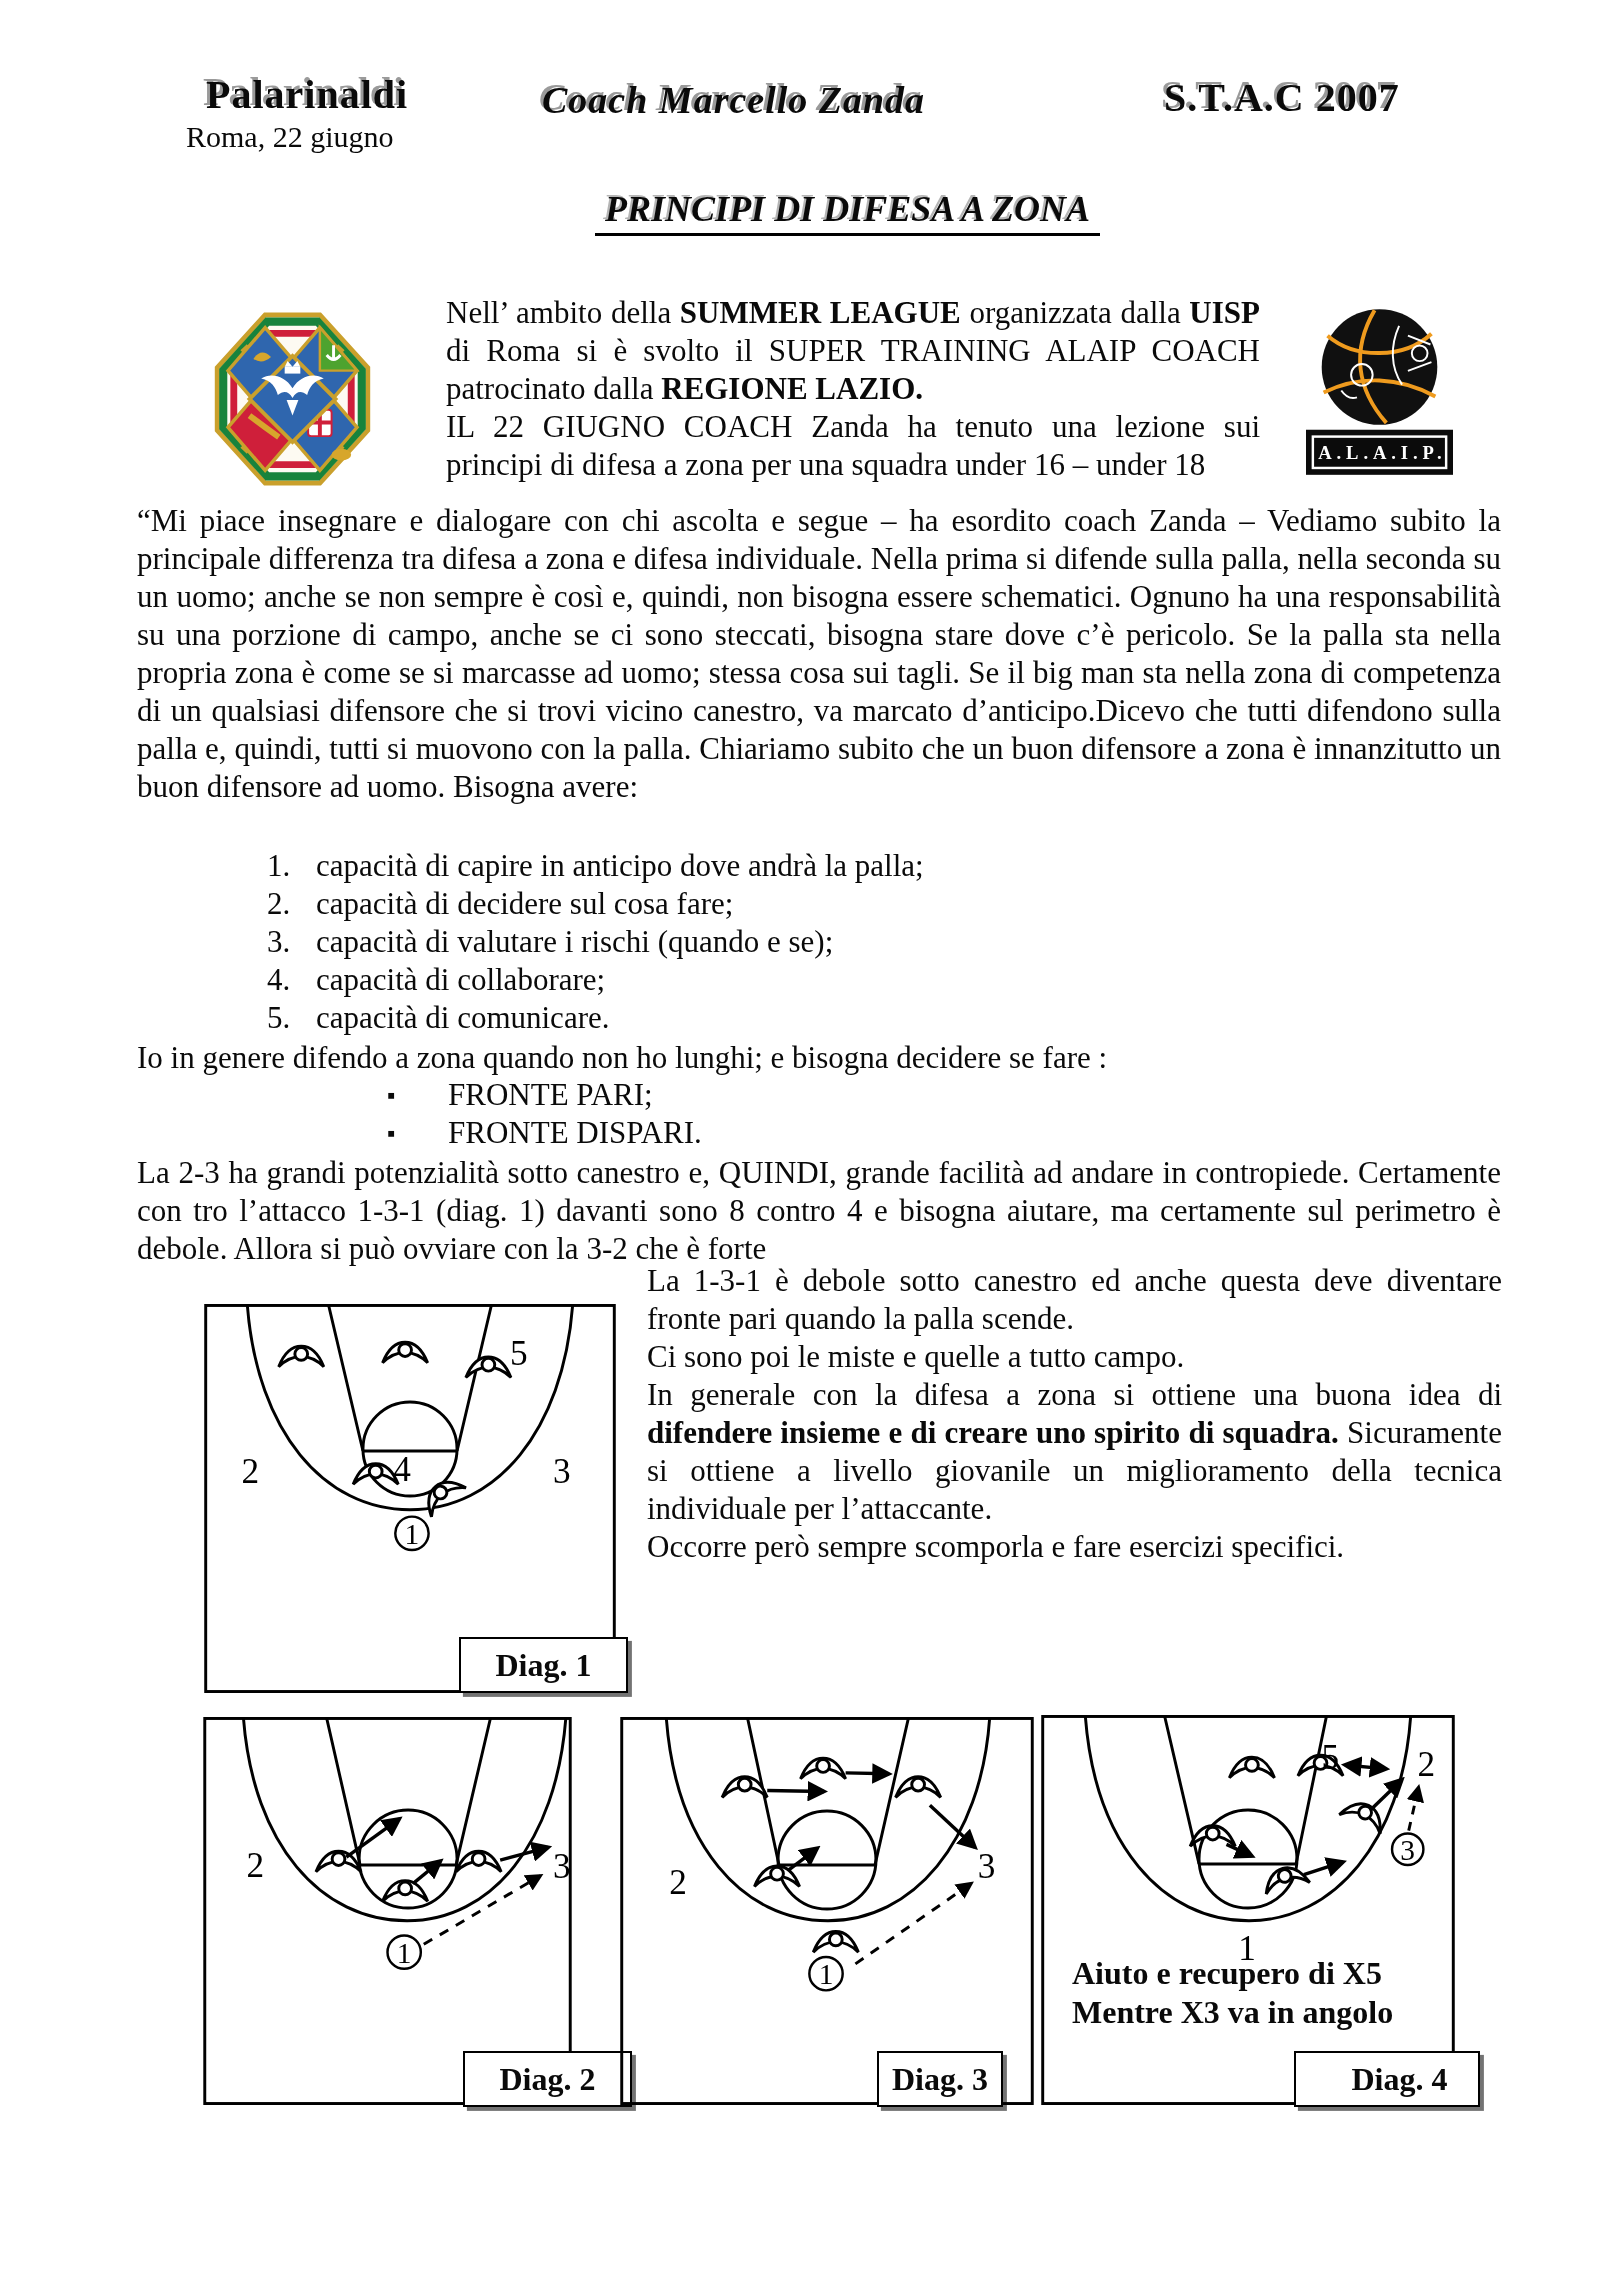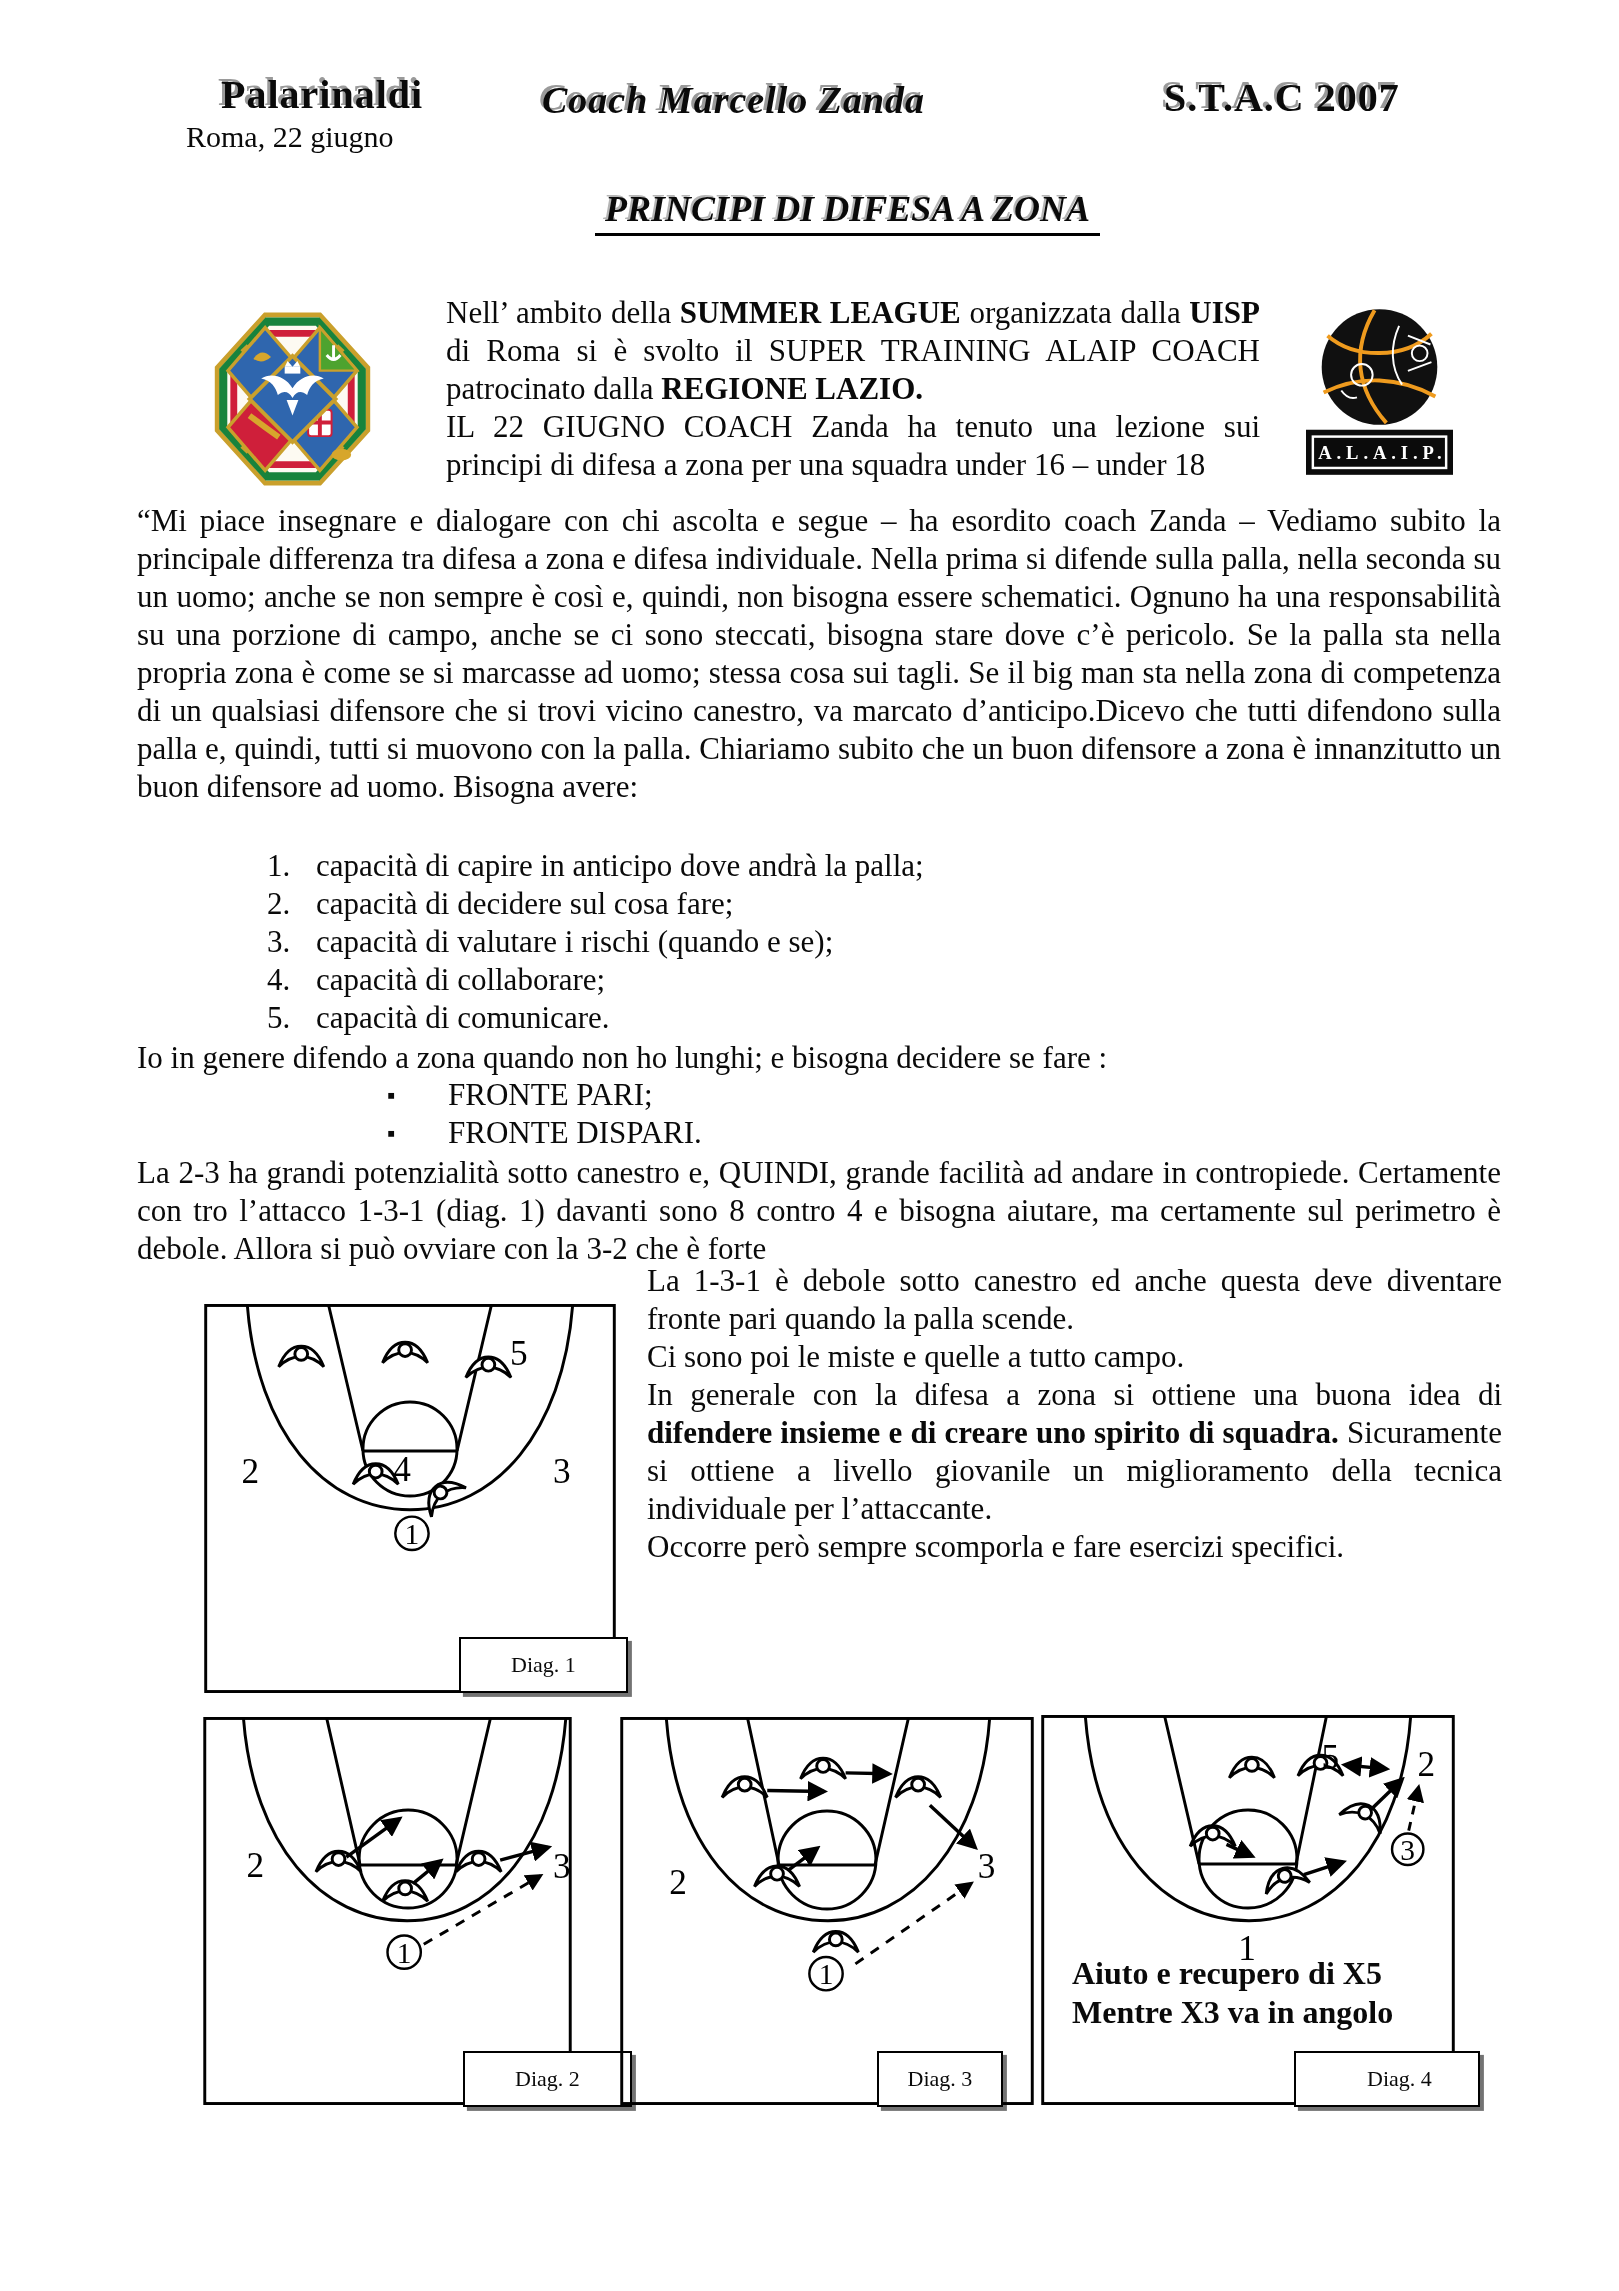--- a/index.html
+++ b/index.html
@@ -37,21 +37,21 @@
   .list-row{display:flex;font-size:31px;line-height:38px;}
   .list-num{width:49px;flex:none;}
   .bullet-row{display:flex;font-size:31px;line-height:38px;}
   .bullet-mark{width:61px;flex:none;font-size:23.5px;line-height:38px;}
   
   .court{position:absolute;}
   .court svg{position:absolute;left:0;top:0;overflow:visible;}
   .diag-label{
     position:absolute;background:#fff;border:2.9px solid #000;
     display:flex;align-items:center;justify-content:center;
-    font-size:22px;box-shadow:3.9px 3.9px 0 rgba(0,0,0,.55);
+    font-size:32px;box-shadow:3.9px 3.9px 0 rgba(0,0,0,.55);font-weight:bold;
   }
   .d4-caption{position:absolute;font-size:32px;line-height:39px;white-space:nowrap;}
   svg text{font-family:"Liberation Serif", serif;}
 </style>
 </head>
 <body>
 
 <svg width="0" height="0" style="position:absolute" aria-hidden="true">
   <defs>
     <g id="defender">
@@ -60,21 +60,21 @@
     </g>
     <marker id="ah" viewBox="0 0 10 10" refX="8" refY="5" markerWidth="6" markerHeight="6" orient="auto-start-reverse">
       <path d="M0,0 L10,5 L0,10 Z" fill="#000"></path>
     </marker>
   </defs>
 </svg>
 
 <div class="page">
 
   <div class="abs" style="left:186px;top:71px;">
-    <div class="hdr-fancy hdr-left-title" style="margin-left:35px;">Palarinaldi</div>
+    <div class="hdr-fancy hdr-left-title" style="margin-left:20px;">Palarinaldi</div>
     <div class="hdr-sub">Roma, 22 giugno</div>
   </div>
   <div class="abs hdr-fancy hdr-center" style="left:542px;top:78px;">Coach Marcello Zanda</div>
   <div class="abs hdr-fancy hdr-right" style="left:1164px;top:74px;">S.T.A.C 2007</div>
 
   <div class="abs" style="left:0;right:0;top:188px;display:flex;justify-content:center;padding-left:17px;">
     <div class="doc-title" style="margin-left:59px;">PRINCIPI DI DIFESA A ZONA</div>
   </div>
 
   <div class="abs" style="left:214px;top:312px;">

